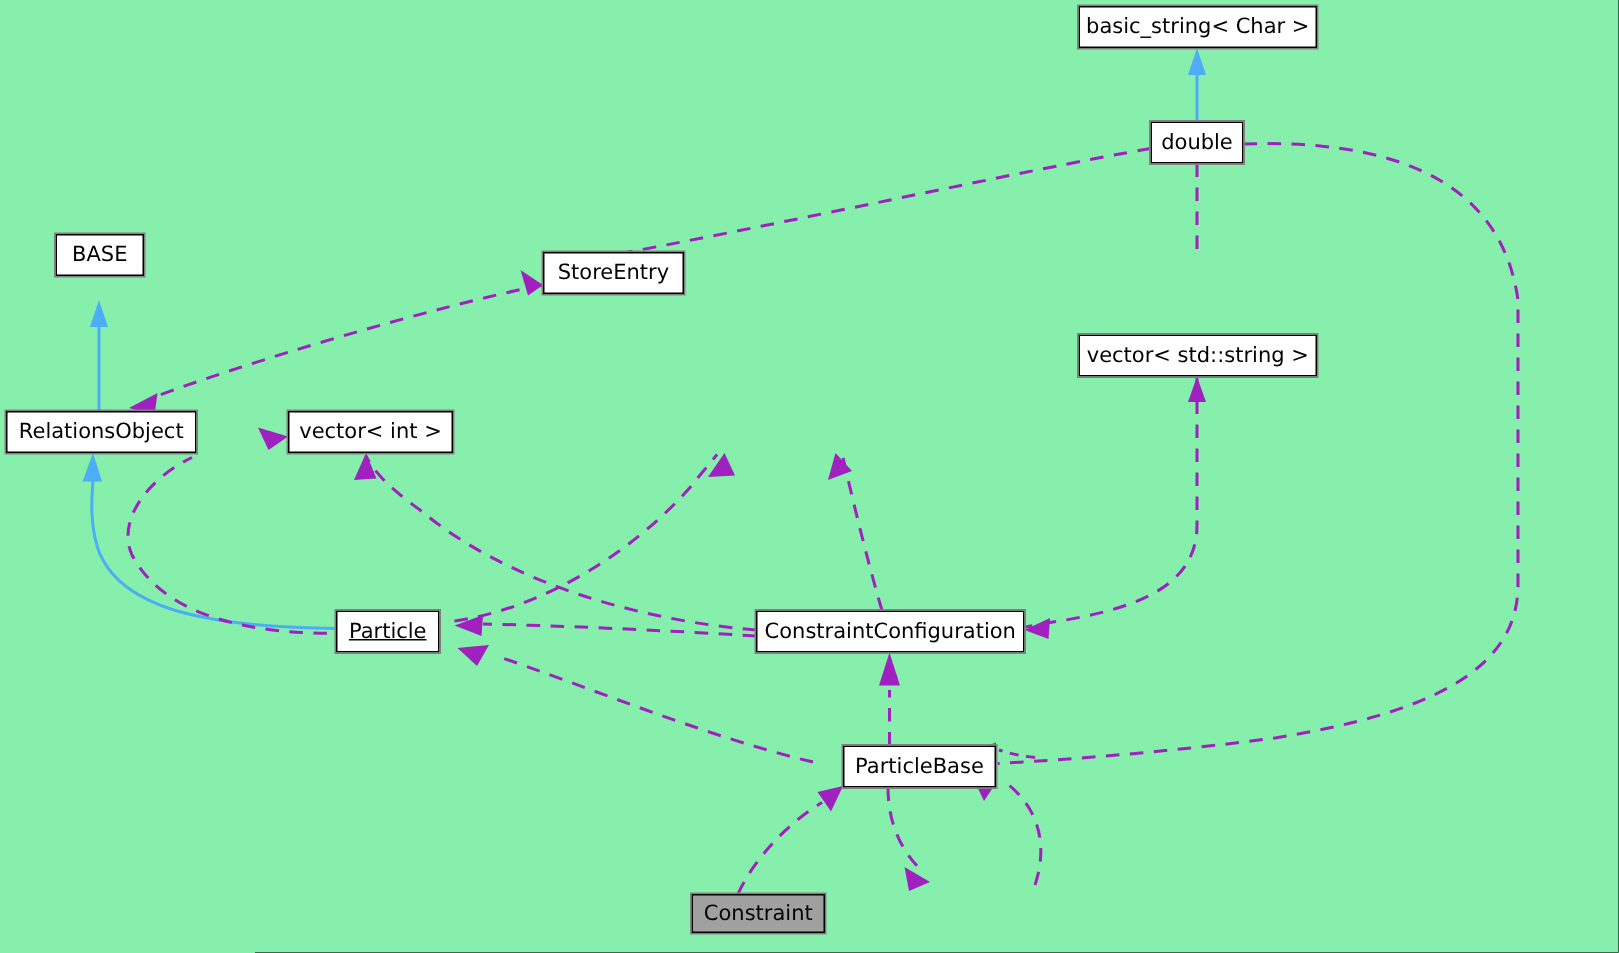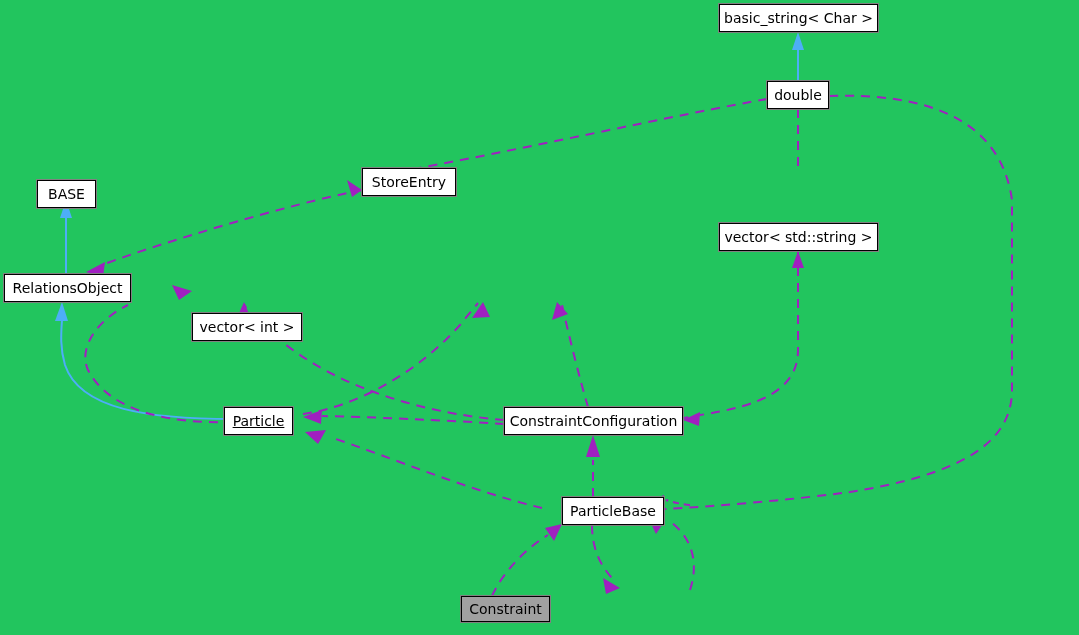--- a/index.html
+++ b/index.html
@@ -44,21 +44,21 @@
     background: #a0a0a0;
   }
   .node-label {
     display: block;
     padding: 0 6px;
   }
 </style>
 </head>
 <body style="background: rgb(0, 0, 0);">
 
-<div id="canvas" style="background: #22c55e;">
+<div id="canvas" style="background: #86efac;">
 
   <svg id="edge-layer" viewBox="0 0 1079 635" width="1079" height="635" xmlns="http://www.w3.org/2000/svg">
 
     <g fill="none" stroke="#4daef7" stroke-width="2">
 
       <path d="M 798 81 L 798 50"></path>
       <polygon points="798,32 792,50 804,50" fill="#4daef7" stroke="none"></polygon>
 
       <path d="M 66 274 L 66 218"></path>
       <polygon points="66,200 60,218 72,218" fill="#4daef7" stroke="none"></polygon>
@@ -134,22 +134,22 @@
 
       <polygon points="647,515 664,522 656,534"></polygon>
 
       <polygon points="645,502 664,495 663,509"></polygon>
     </g>
   </svg>
 
   <div class="node" style="left: 719px; top: 4px; width: 159px; height: 28px;"><span class="node-label">basic_string&lt; Char &gt;</span></div>
   <div class="node" style="left: 767px; top: 81px; width: 62px; height: 28px;"><span class="node-label">double</span></div>
   <div class="node" style="left: 362px; top: 168px; width: 94px; height: 28px;"><span class="node-label">StoreEntry</span></div>
-  <div class="node" style="left: 37px; top: 180px; width: 59px; height: 28px;"><span class="node-label">BASE</span></div>
+  <div class="node" style="left: 37px; top: 156px; width: 59px; height: 28px;"><span class="node-label">BASE</span></div>
   <div class="node" style="left: 719px; top: 223px; width: 159px; height: 28px;"><span class="node-label">vector&lt; std::string &gt;</span></div>
   <div class="node" style="left: 4px; top: 274px; width: 127px; height: 28px;"><span class="node-label">RelationsObject</span></div>
-  <div class="node" style="left: 192px; top: 274px; width: 110px; height: 28px; margin-top: 39px;"><span class="node-label">vector&lt; int &gt;</span></div>
+  <div class="node" style="left: 192px; top: 274px; width: 110px; height: 28px;"><span class="node-label">vector&lt; int &gt;</span></div>
   <div class="node" style="left: 224px; top: 407px; width: 69px; height: 28px; text-decoration: underline;"><span class="node-label">Particle</span></div>
   <div class="node" style="left: 504px; top: 407px; width: 179px; height: 28px;"><span class="node-label">ConstraintConfiguration</span></div>
   <div class="node" style="left: 562px; top: 497px; width: 102px; height: 28px;"><span class="node-label">ParticleBase</span></div>
   <div class="node filled" style="left: 461px; top: 596px; width: 89px; height: 26px;"><span class="node-label">Constraint</span></div>
 
 </div>
 
 </body></html>

